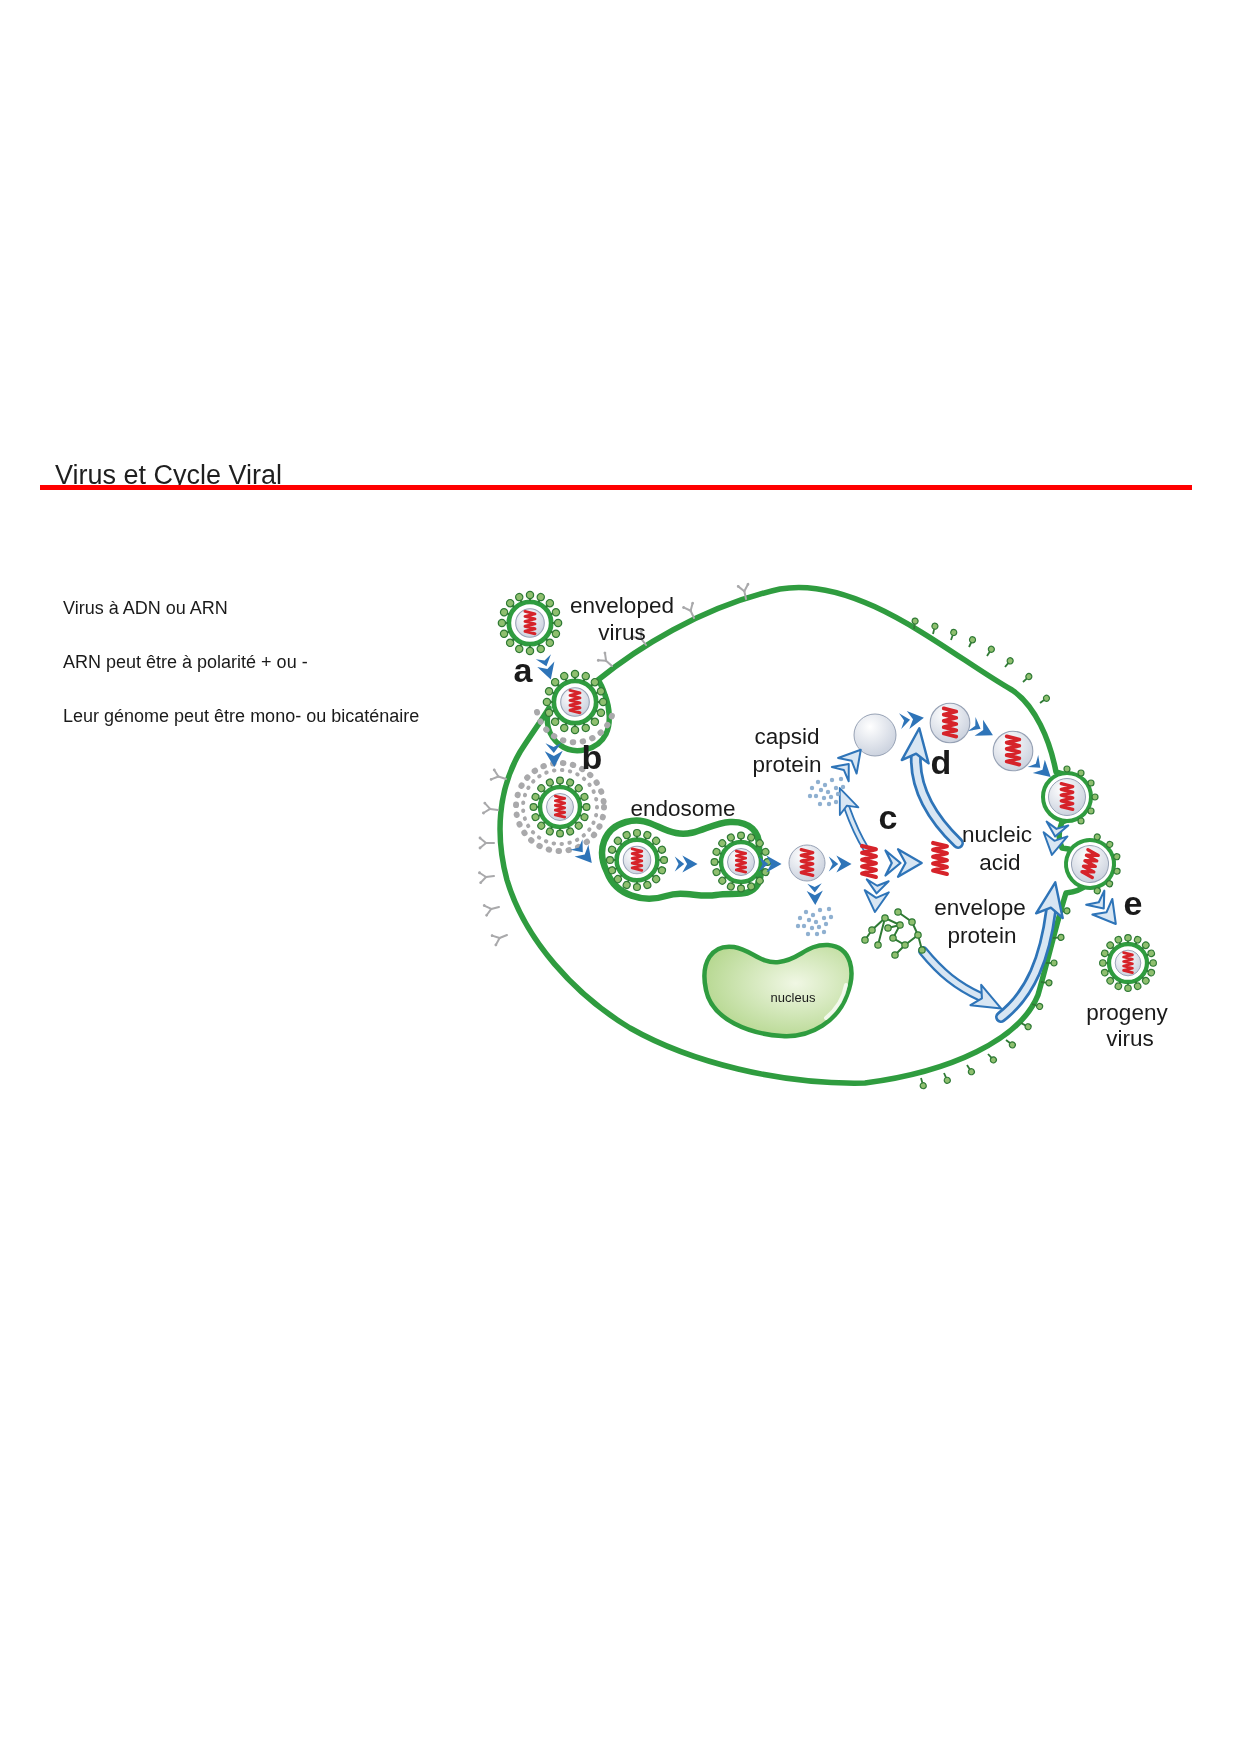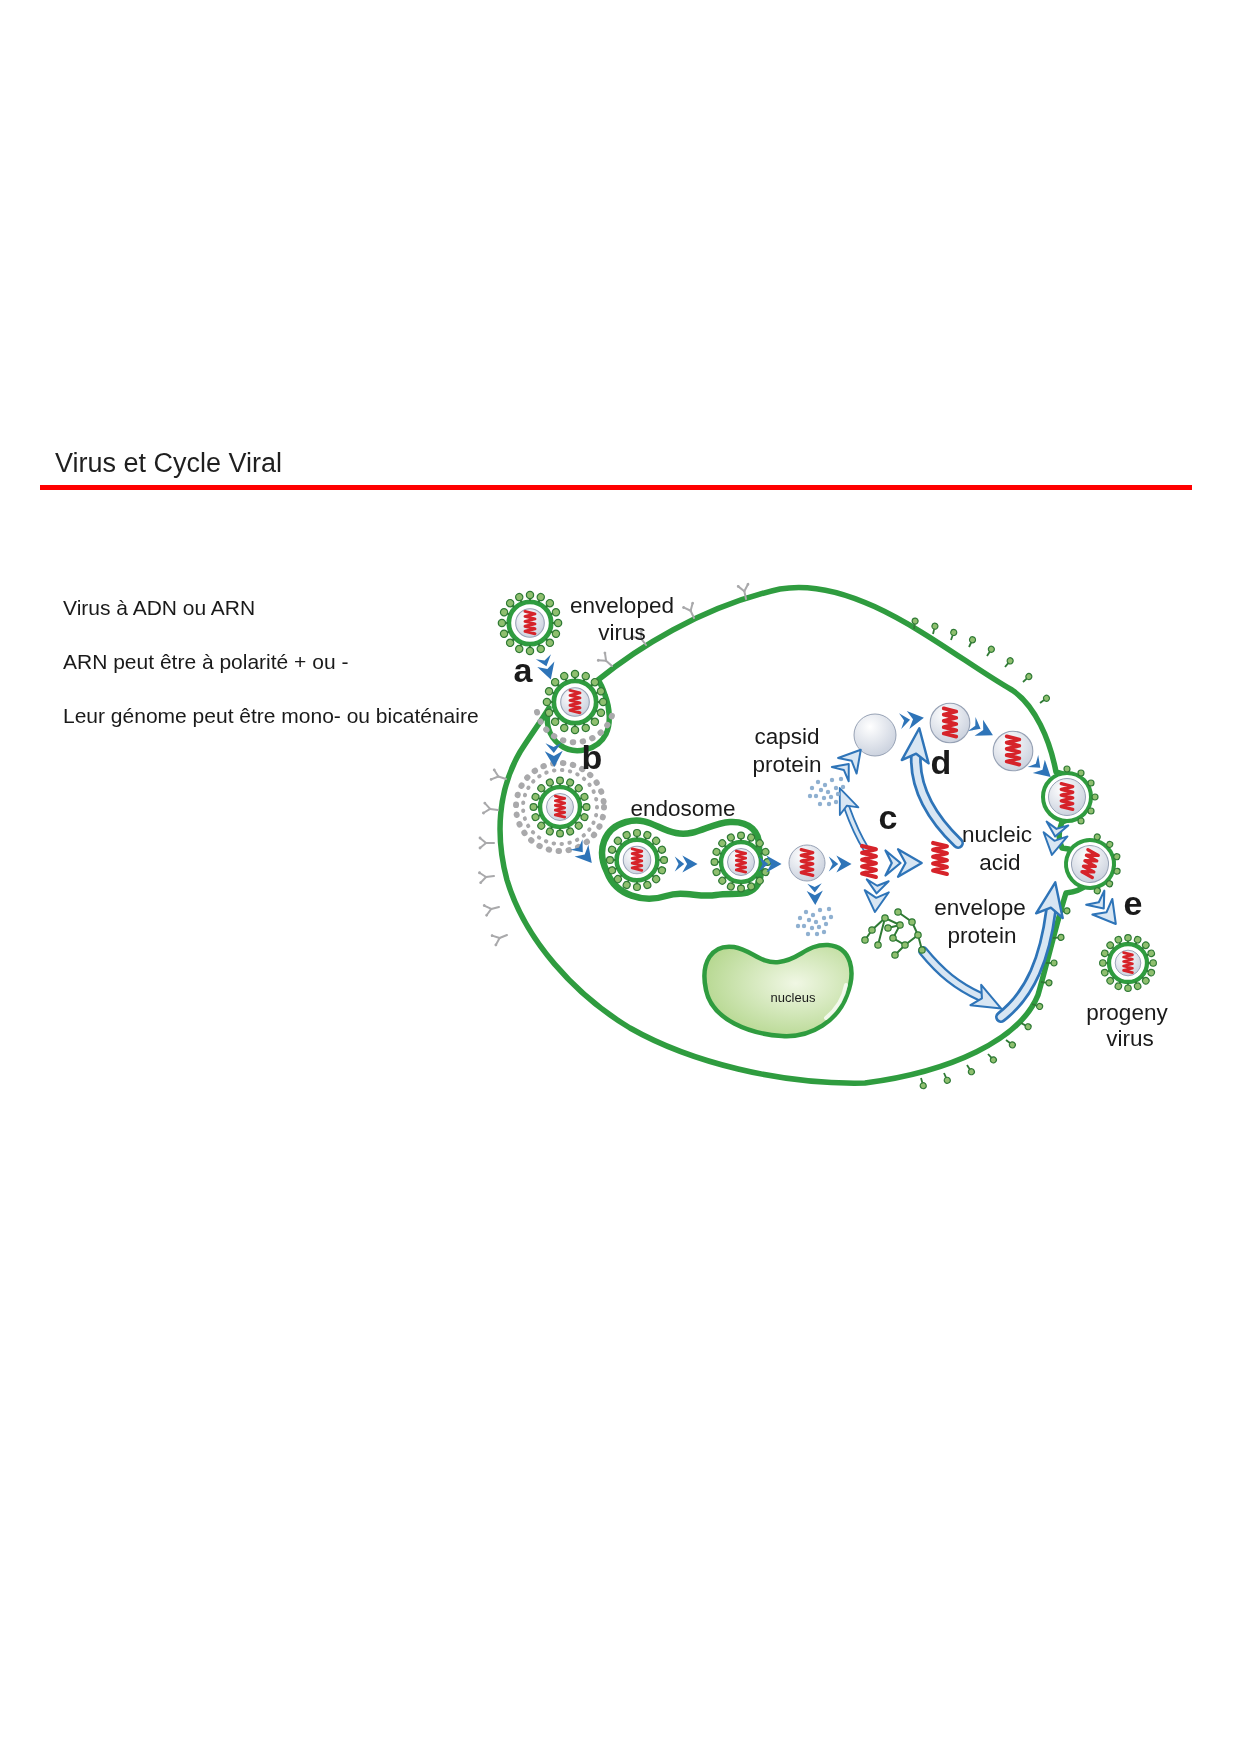--- a/index.html
+++ b/index.html
@@ -6,26 +6,26 @@
     --title-text:#1f1f1f; --accent-rule-red:#ff0000; --body-text:#1a1a1a;
     --membrane-green:#2f9c3f; --spike-fill-green:#8fbf6f; --spike-stroke-green:#2f7a35;
     --capsid-sphere-gray:#c9d0dd; --nucleic-acid-red:#d6232a; --arrow-blue:#2e74b8;
     --arrow-light-blue:#d8e6f3; --coat-gray:#a9a9ab; --speckle-blue:#8fb0d0;
     --nucleus-fill-light:#f0f7e4; --nucleus-fill-dark:#a8d07c; --label-text:#1a1a1a;
   }
   *{margin:0;padding:0;box-sizing:border-box}
   html,body{background:#fff}
   .page{position:relative;width:1240px;height:1755px;background:#fff;overflow:hidden;
         font-family:"Liberation Sans",sans-serif}
-  .title{position:absolute;left:55px;top:448px;font-size:27px;font-weight:400;
+  .title{position:absolute;left:55px;top:460px;font-size:27px;font-weight:400;
          color:var(--title-text);letter-spacing:0}
   .title-rule{position:absolute;left:40px;top:485px;width:1152px;height:5px;
               background:var(--accent-rule-red)}
   .bullets{position:absolute;left:63px;top:597px;color:var(--body-text);
-           font-size:21px}
+           font-size:18px}
   .bullets p{margin:0 0 32px 0;line-height:22px;white-space:nowrap}
   .diagram{position:absolute;left:430px;top:520px;width:740px;height:570px}
 
   
   .mem{fill:none;stroke:var(--membrane-green);stroke-width:5.5;stroke-linejoin:round}
   .endo{fill:#fff;stroke:var(--membrane-green);stroke-width:6.5;stroke-linejoin:round}
   .vring{fill:#fff;stroke:var(--membrane-green);stroke-width:4.5}
   .gstem{stroke:var(--spike-stroke-green);stroke-width:1.8}
   .sball{fill:var(--spike-fill-green);stroke:var(--spike-stroke-green);stroke-width:1.2}
   .sphere{fill:url(#sphereGrad);stroke:#97a2b5;stroke-width:1}

